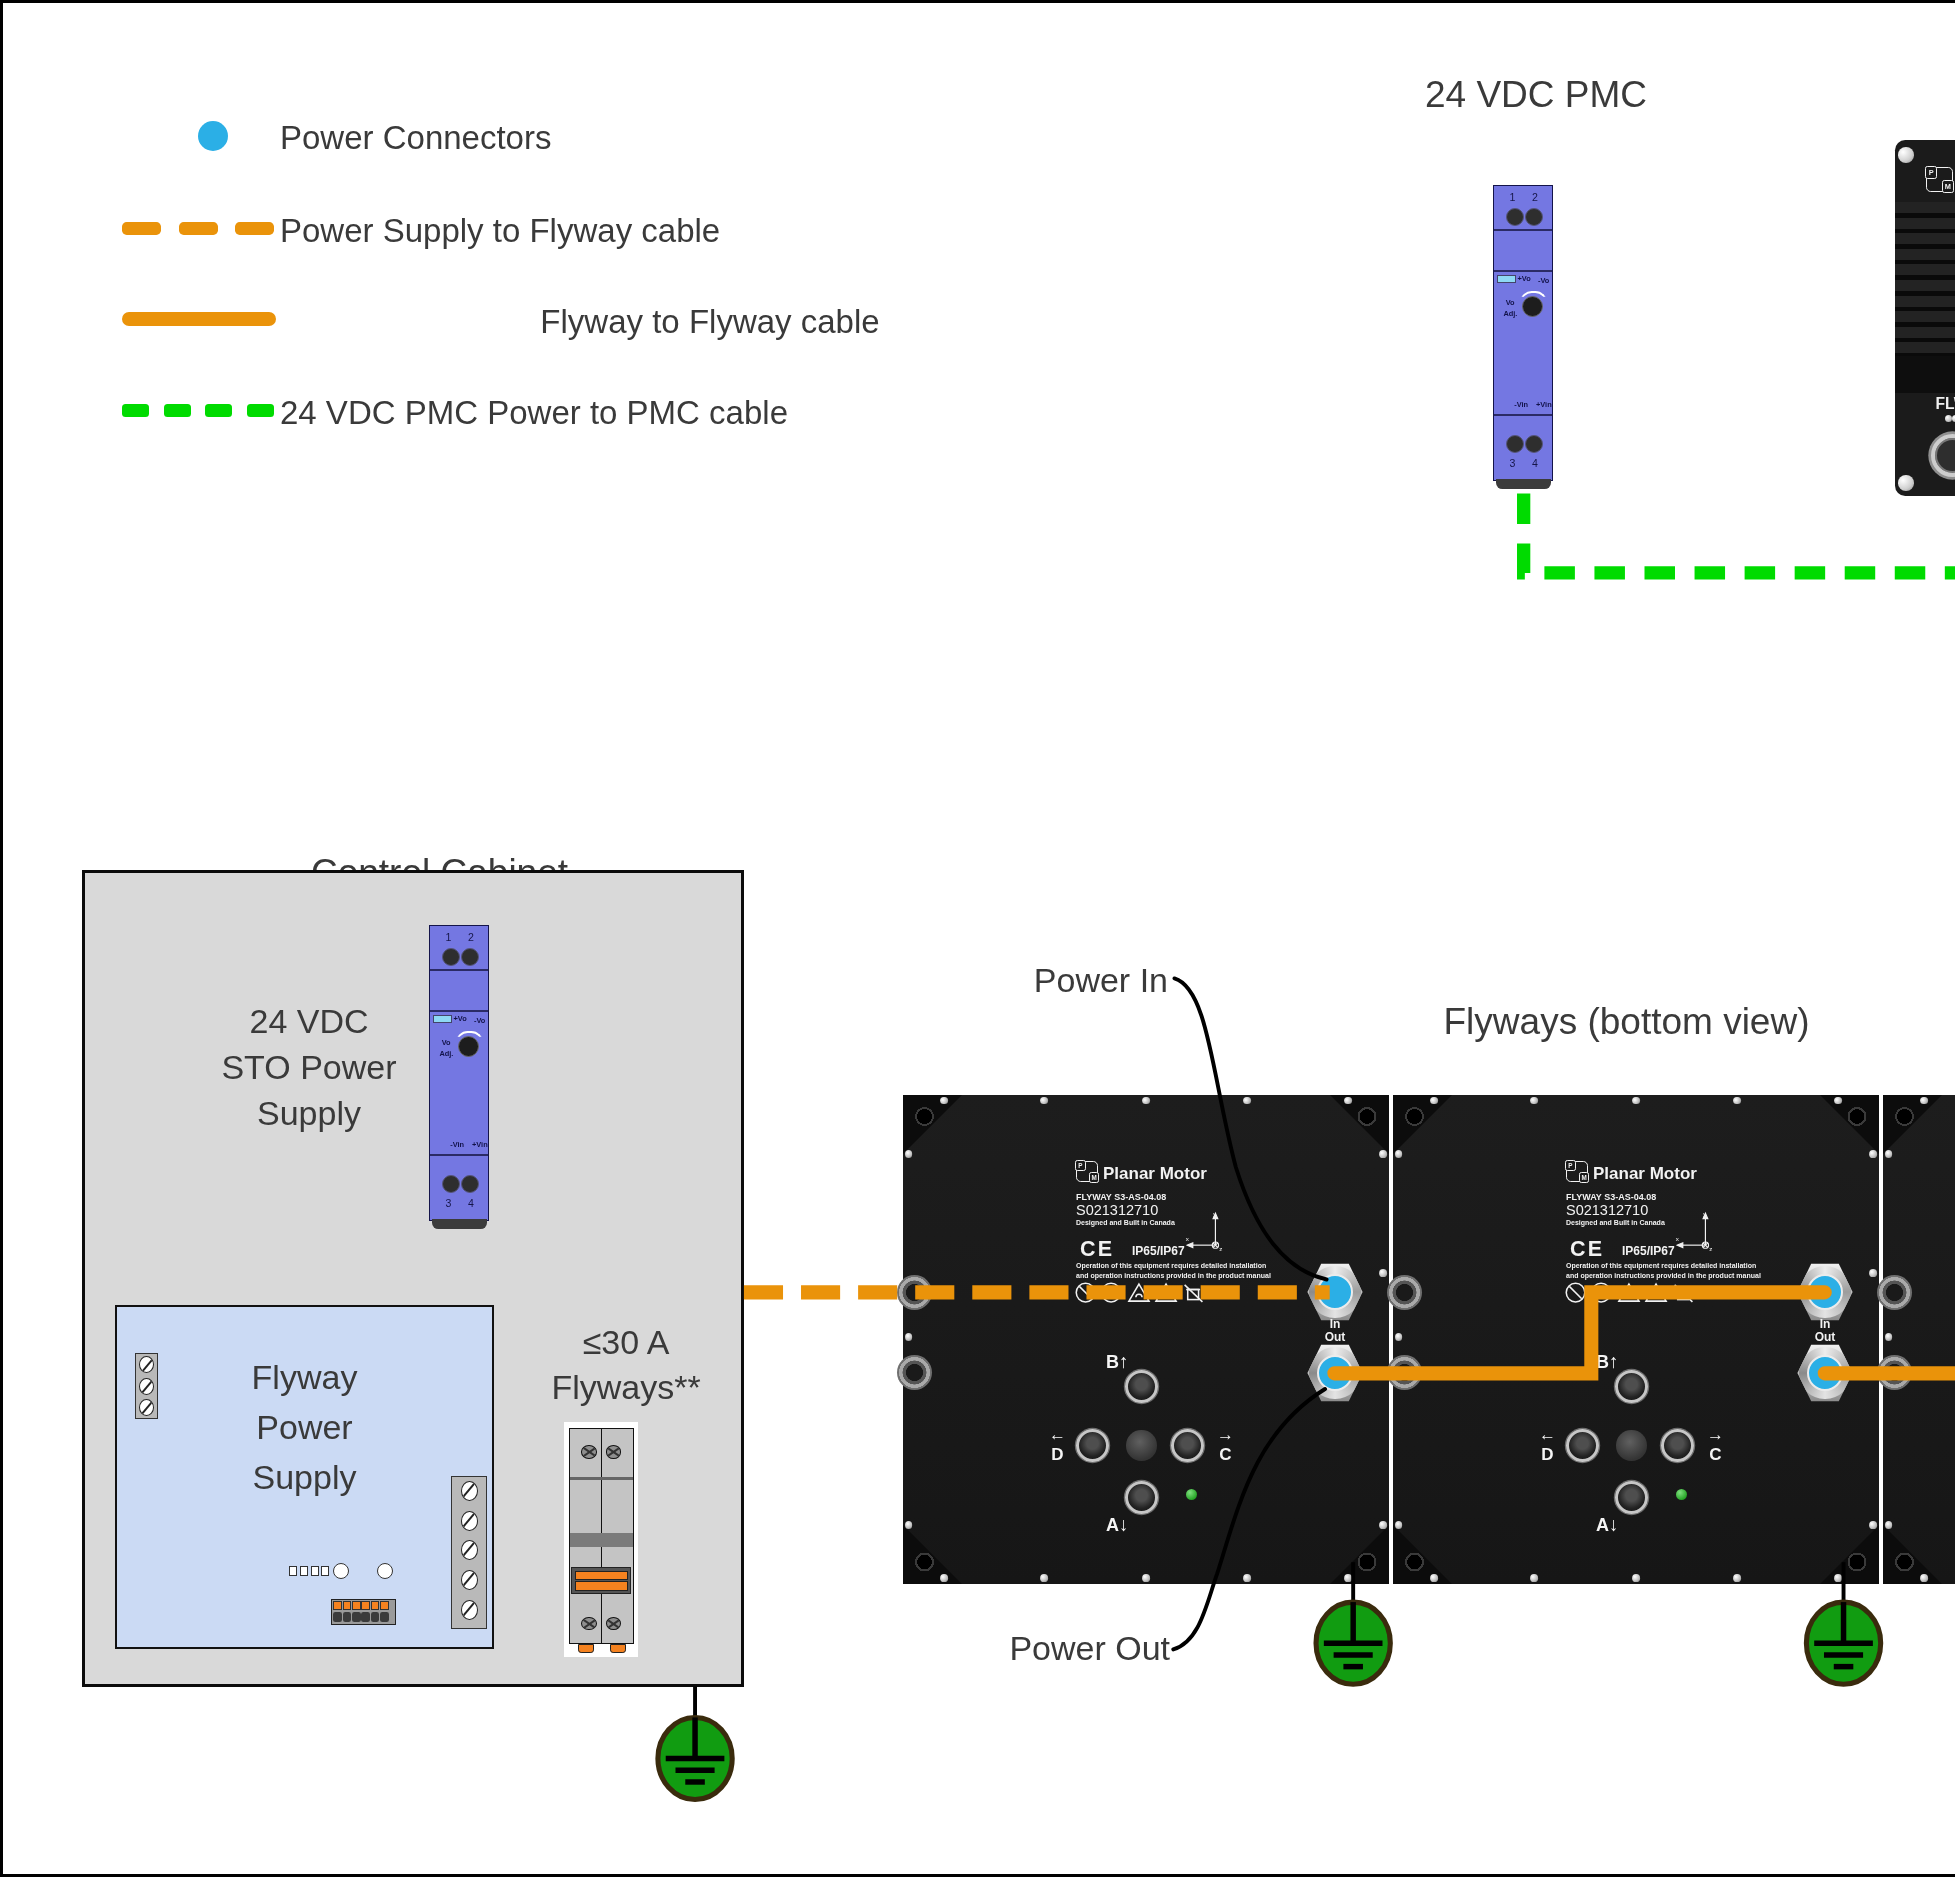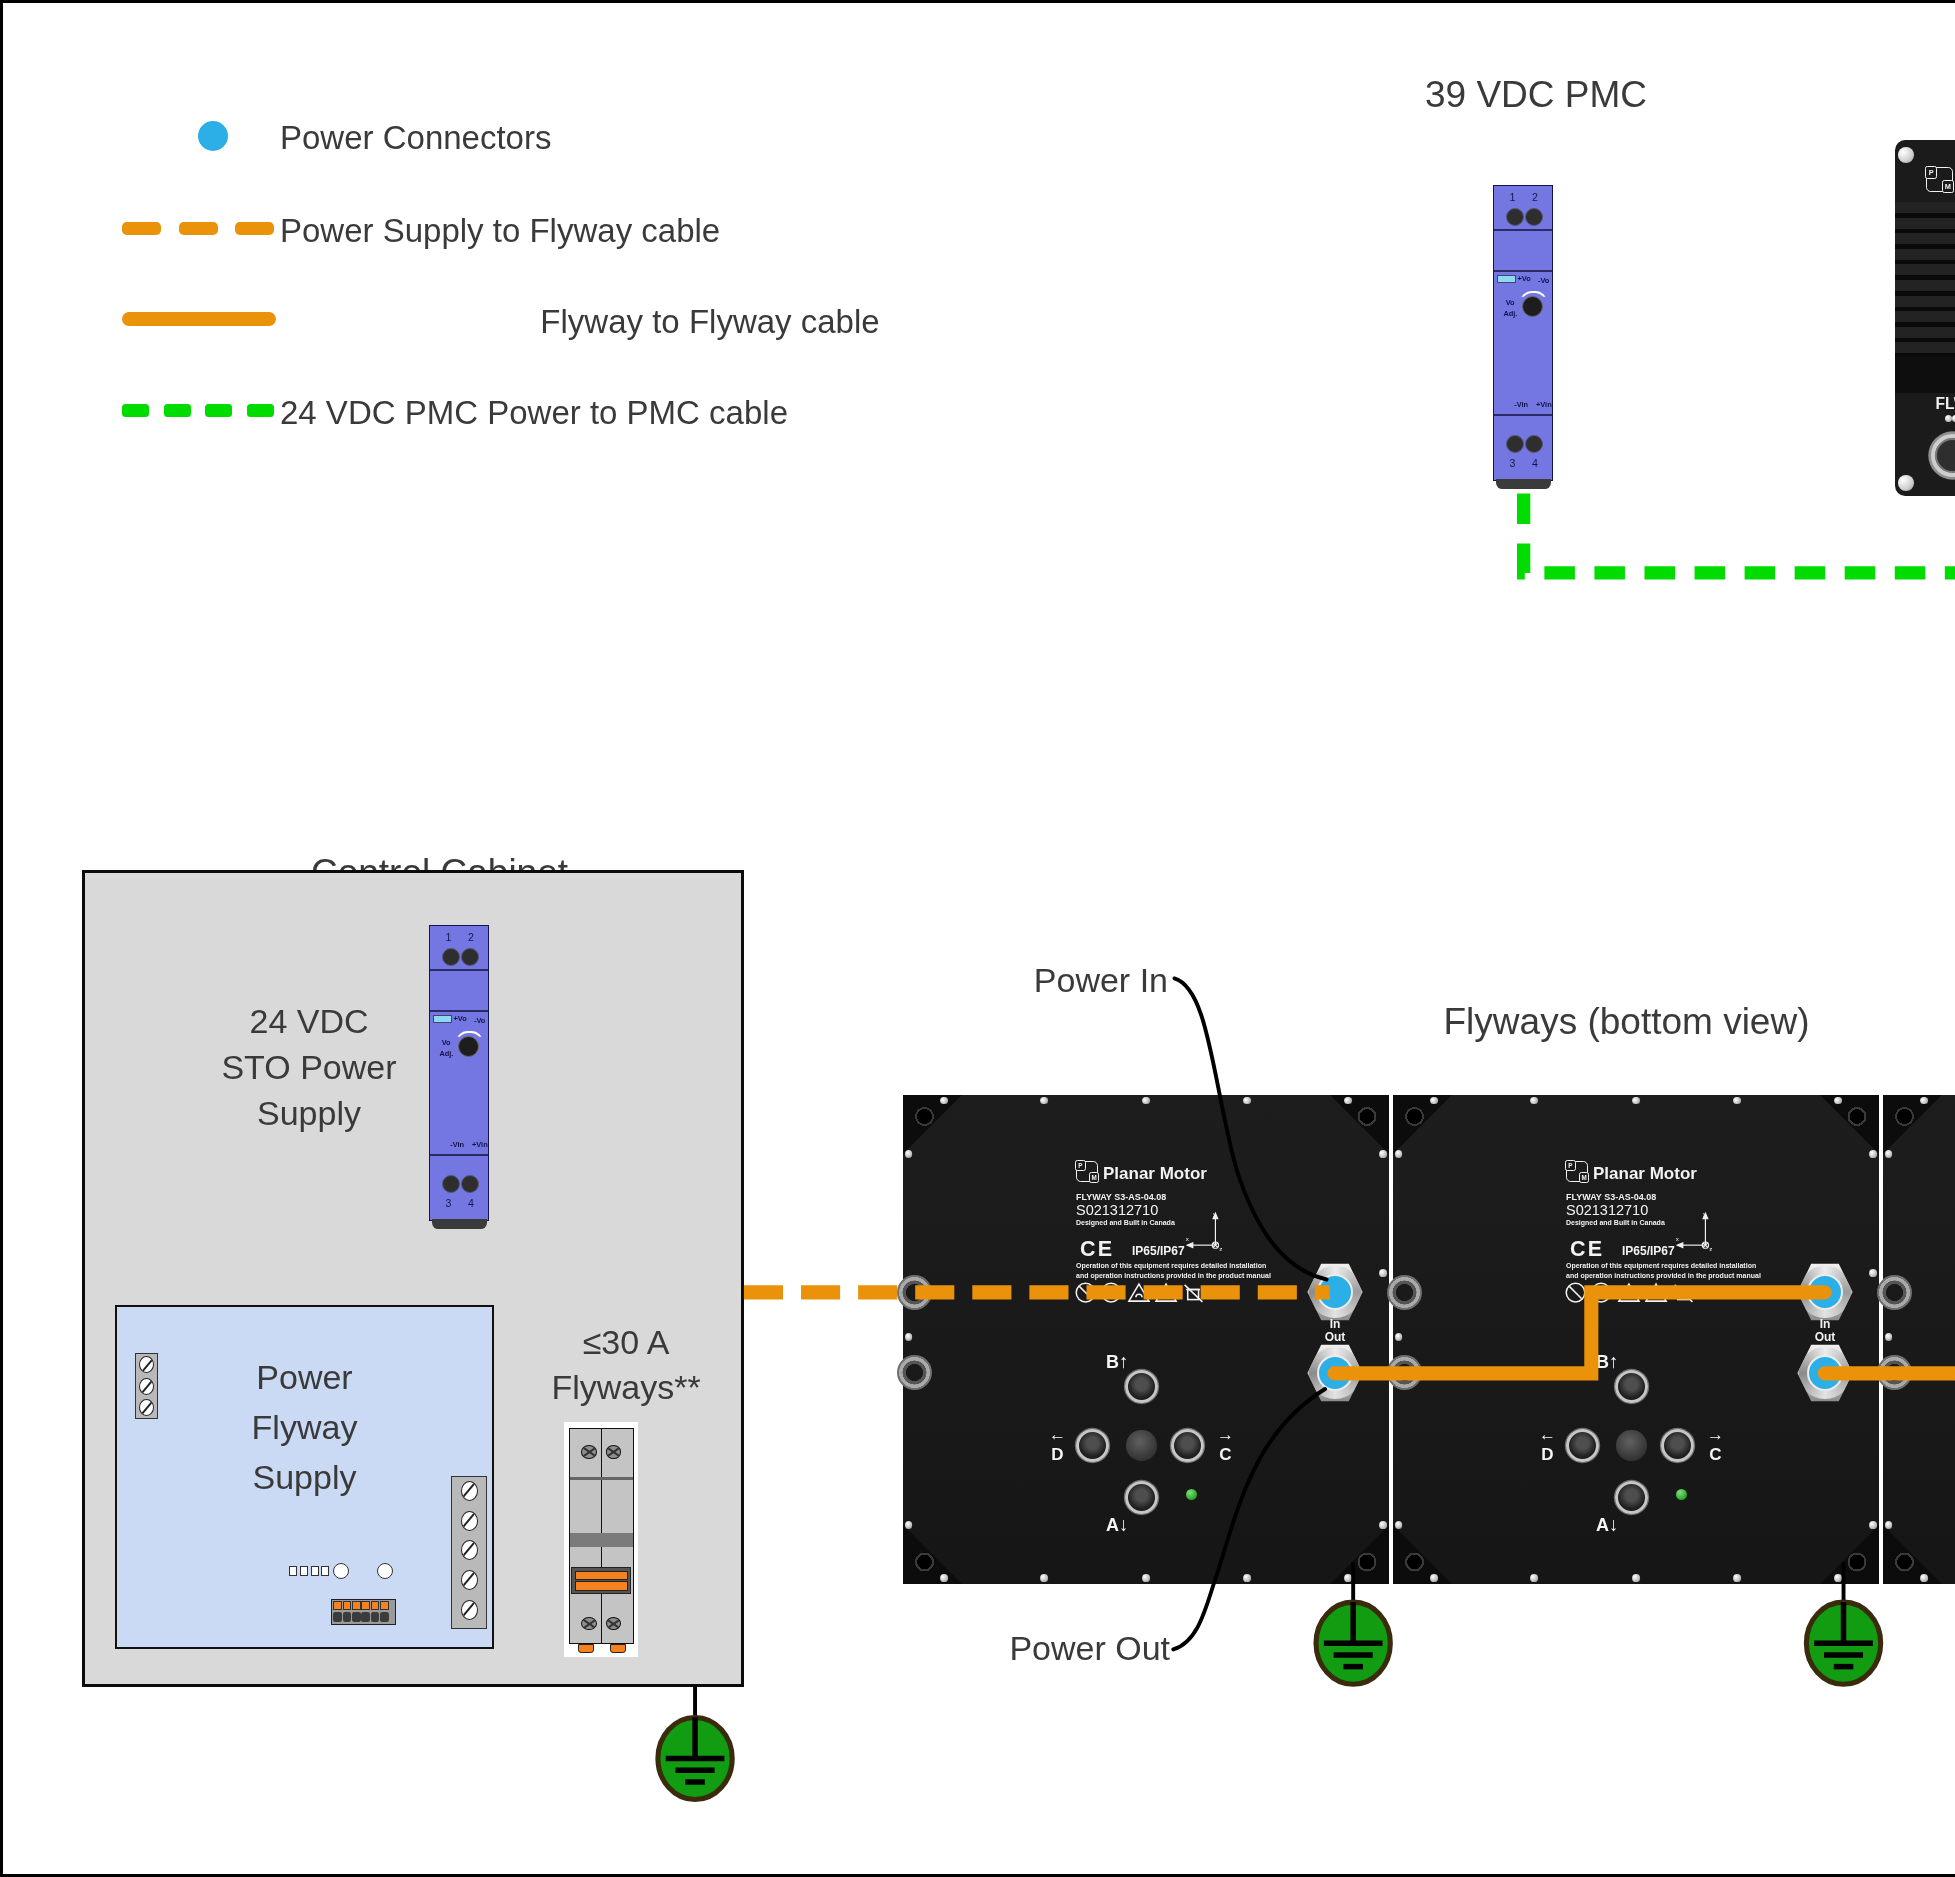--- a/index.html
+++ b/index.html
@@ -150,21 +150,21 @@
 
 <div class="dashrow" style="top:404px;">
   <span class="dash g"></span>
     <span class="dash g"></span>
     <span class="dash g"></span>
     <span class="dash g" style="margin-right:0;"></span>
 </div>
 <div class="legend-label" style="top:394px;">24 VDC PMC Power to PMC cable</div>
 
 <div class="h-title ctr" style="left:1321px;top:71px;width:430px;line-height:48px;">
-  <div>39 VDC PMC</div>
+  <div>24 VDC PMC</div>
 </div>
 <div class="psu-slot" style="left:1493px;top:185px;z-index:2;" id="pmc-psu-slot">
     <div class="psu">
   <span class="num" style="left:15.6px;top:4.7px;">1</span>
   <span class="num" style="left:38px;top:4.7px;">2</span>
   <div class="tcirc" style="left:11.7px;top:22px;"></div>
   <div class="tcirc" style="left:31px;top:22px;"></div>
   <div class="div1" style="top:43px;"></div>
   <div class="div1" style="top:84px;"></div>
   <div class="led"></div>
@@ -232,22 +232,22 @@
   <div class="tcirc" style="left:11.7px;top:249px;"></div>
   <div class="tcirc" style="left:31px;top:249px;"></div>
   <span class="num" style="left:15.6px;top:271px;">3</span>
   <span class="num" style="left:38px;top:271px;">4</span>
   <div class="foot"></div>
 </div>
   </div>
 
 <div class="fps-panel">
   <div class="fps-lines">
+    <div>Flyway</div>
     <div>Power</div>
-    <div>Flyway</div>
     <div>Supply</div>
   </div>
   <div class="tstrip" style="left:18px;top:46px;width:23px;height:66px;">
     <div class="tscrew" style="left:3.1px;top:2.3px;"></div>
     <div class="tscrew" style="left:3.1px;top:23.5px;"></div>
     <div class="tscrew" style="left:3.1px;top:45px;"></div>
   </div>
   <div class="tstrip" style="left:334px;top:169px;width:36px;height:153px;">
     <div class="tscrew" style="left:9.4px;top:3.9px;width:17px;height:20.3px;"></div>
     <div class="tscrew" style="left:9.4px;top:34px;width:17px;height:20.3px;"></div>

